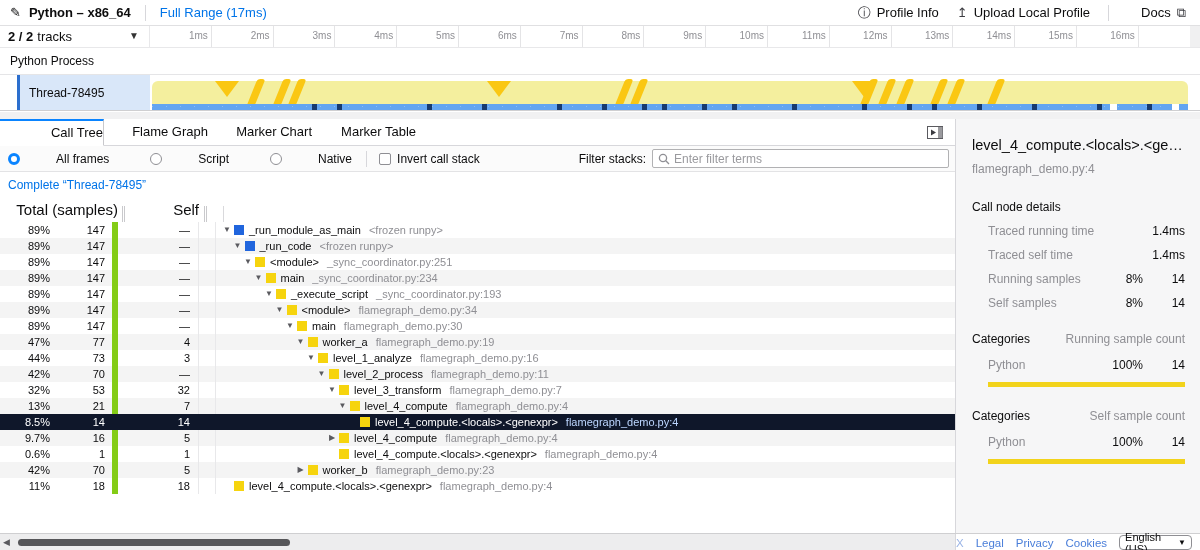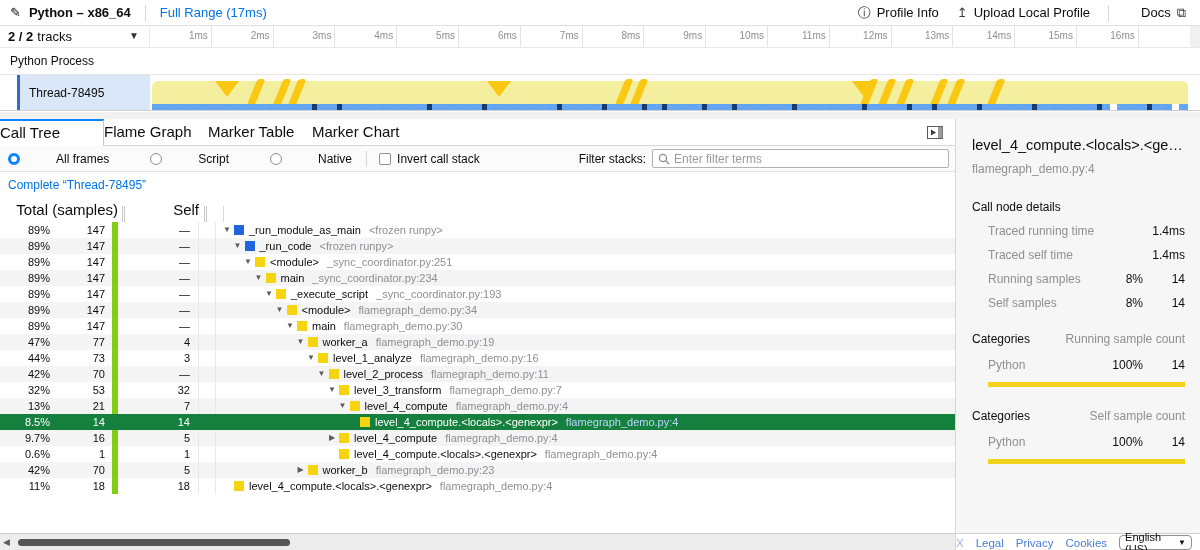--- a/index.html
+++ b/index.html
@@ -51,21 +51,21 @@
   .strip-grid { position:absolute; top:2px; left:0; right:0; height:1px;
     background:repeating-linear-gradient(90deg,#8abcf5 0 1px,transparent 1px 14px); }
 
   #gap-strip { position:absolute; left:0; top:112px; width:1200px; height:7px; background:#f1f1f2; }
 
   
   #main { position:absolute; left:0; top:119px; width:1200px; height:414px; background:#fff; }
   #left-panel { position:absolute; left:0; top:0; width:955px; height:414px; }
 
   #tabbar { position:relative; height:27px; background:#fff; border-bottom:1px solid #d7d7db; display:flex; }
-  .tab { width:104px; text-align:left; font-size:15px; line-height:25px; color:#0c0c0d; cursor:pointer; }
+  .tab { width:104px; text-align:right; font-size:13px; line-height:25px; color:#0c0c0d; cursor:pointer; }
   .tab.active { background:#fff; border-top:2px solid #0a84ff; border-right:1px solid #c8c8cc;
     border-bottom:1px solid #fff; margin-bottom:-1px; line-height:23px; }
   #sidebar-toggle { position:absolute; right:10px; top:5px; width:20px; height:17px; cursor:pointer;
     display:flex; align-items:center; justify-content:center; }
 
   #settings-row { height:26px; background:#fbfbfb; border-bottom:1px solid #e3e3e5;
     display:flex; align-items:center; font-size:12px; padding-left:8px; }
   .radio { width:12px; height:12px; border-radius:50%; border:1px solid #8f8f94; background:#fff;
     margin-right:5px; cursor:pointer; }
   .radio.on { border:3px solid #0a84ff; width:12px; height:12px; background:#fff; }
@@ -88,21 +88,21 @@
   .th { padding-bottom:4px; }
   #th-total { width:118px; text-align:right; }
   #th-sep1 { width:7px; border-right:3px double #c9c9cc; height:16px; }
   #th-self { width:74px; text-align:right; }
   #th-sep2 { width:8px; border-right:3px double #c9c9cc; height:16px; }
   #th-gap  { width:17px; border-right:1px solid #d9d9dc; height:16px; }
 
   #tree-rows { font-size:11px; }
   .trow { display:flex; height:16px; line-height:16px; cursor:pointer; }
   .trow.even { background:#f4f4f4; }
-  .trow.sel { background:#15803d; color:#fff; }
+  .trow.sel { background:#0f172a; color:#fff; }
   .c-pct { width:50px; text-align:right; }
   .c-cnt { width:68px; text-align:right; padding-right:7px; border-right:6px solid #84cc16; }
   .c-self { width:81px; text-align:right; padding-right:8px; border-right:1px solid #e8e8ea; }
   .c-gap { width:17px; border-right:1px solid #e8e8ea; }
   .trow.sel .c-cnt, .trow.sel .c-self, .trow.sel .c-gap { border-right-color:transparent; }
   .c-tree { flex:1; display:flex; align-items:center; white-space:nowrap; overflow:hidden; }
   .twisty { display:inline-block; width:14px; text-align:center; font-size:8px; color:#5a5a5f; flex:none; }
   .trow.sel .twisty { color:#fff; }
   .sq { display:inline-block; width:10px; height:10px; margin-right:5px; flex:none; }
   .fn { color:#0c0c0d; }
@@ -245,22 +245,22 @@
   </div>
 </div>
 <div id="gap-strip"></div>
 
 <div id="main">
   <div id="left-panel">
 
     <div id="tabbar">
       <div class="tab active">Call Tree</div>
         <div class="tab">Flame Graph</div>
+        <div class="tab">Marker Chart</div>
         <div class="tab">Marker Table</div>
-        <div class="tab">Marker Chart</div>
         <div id="sidebar-toggle">
         <svg width="16" height="13" viewBox="0 0 16 13">
           <rect x="0.5" y="0.5" width="15" height="12" fill="#fff" stroke="#5a5a5f"></rect>
           <rect x="11" y="1" width="4.5" height="11" fill="#9a9a9e"></rect>
           <path d="M4 3.5 L9 6.5 L4 9.5 Z" fill="#3c3c41"></path>
         </svg>
       </div>
     </div>
 
     <div id="settings-row">

